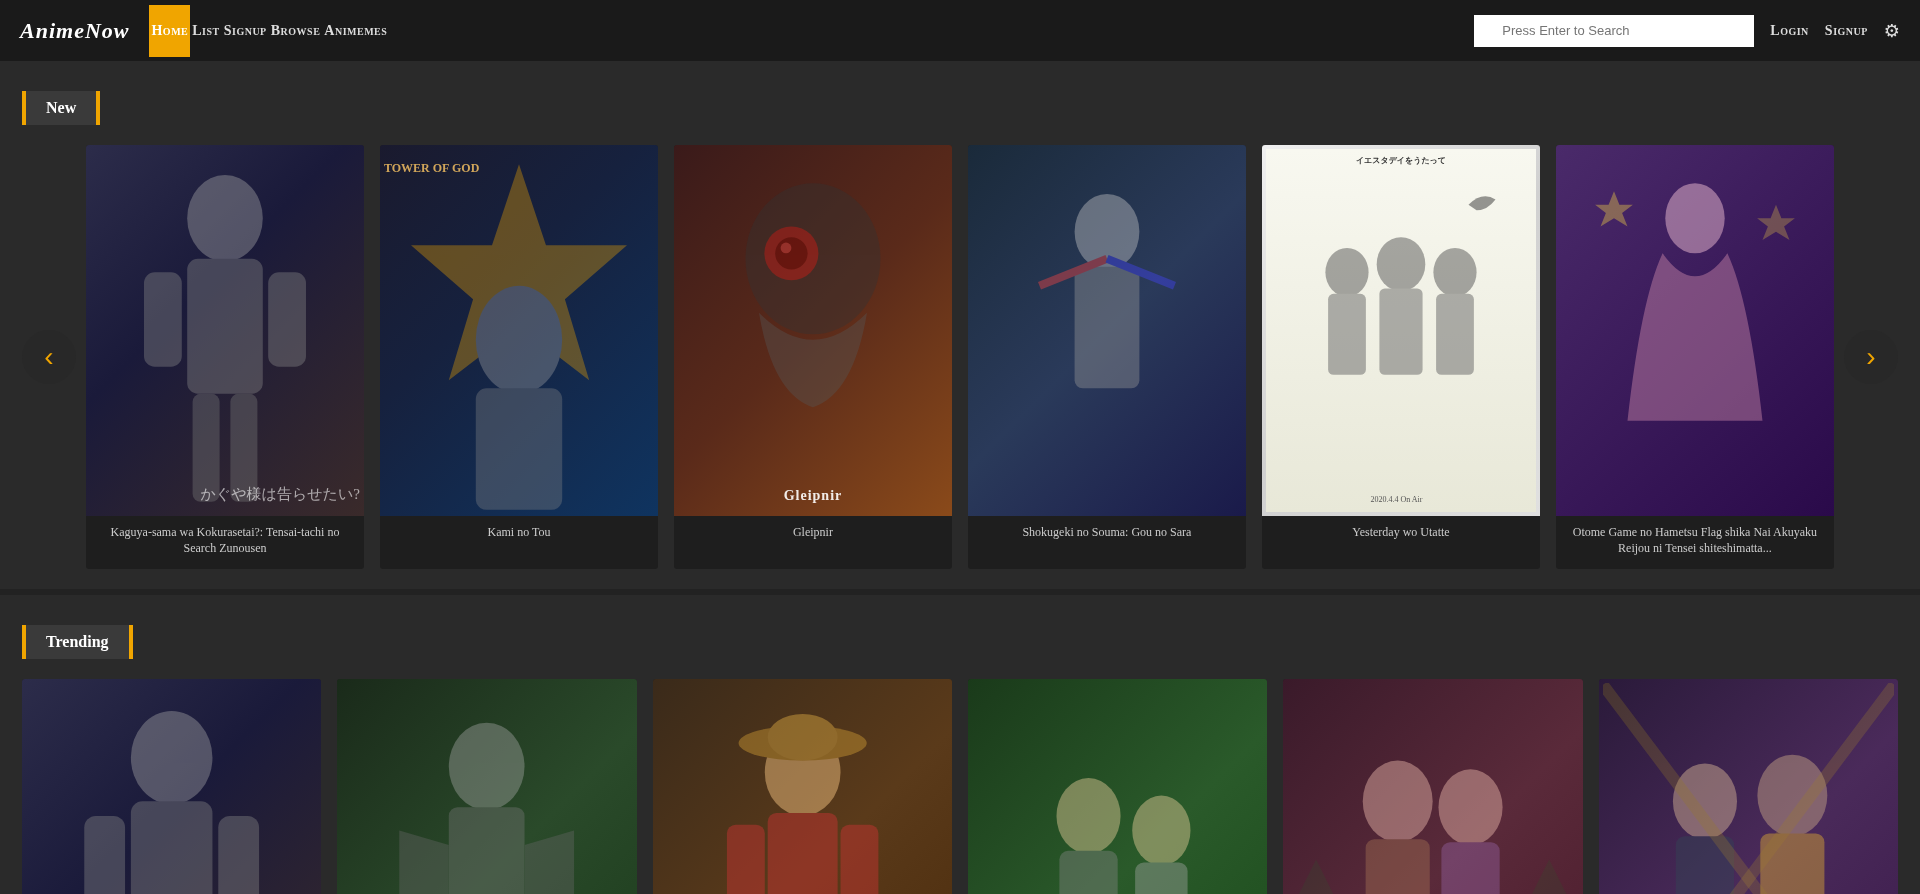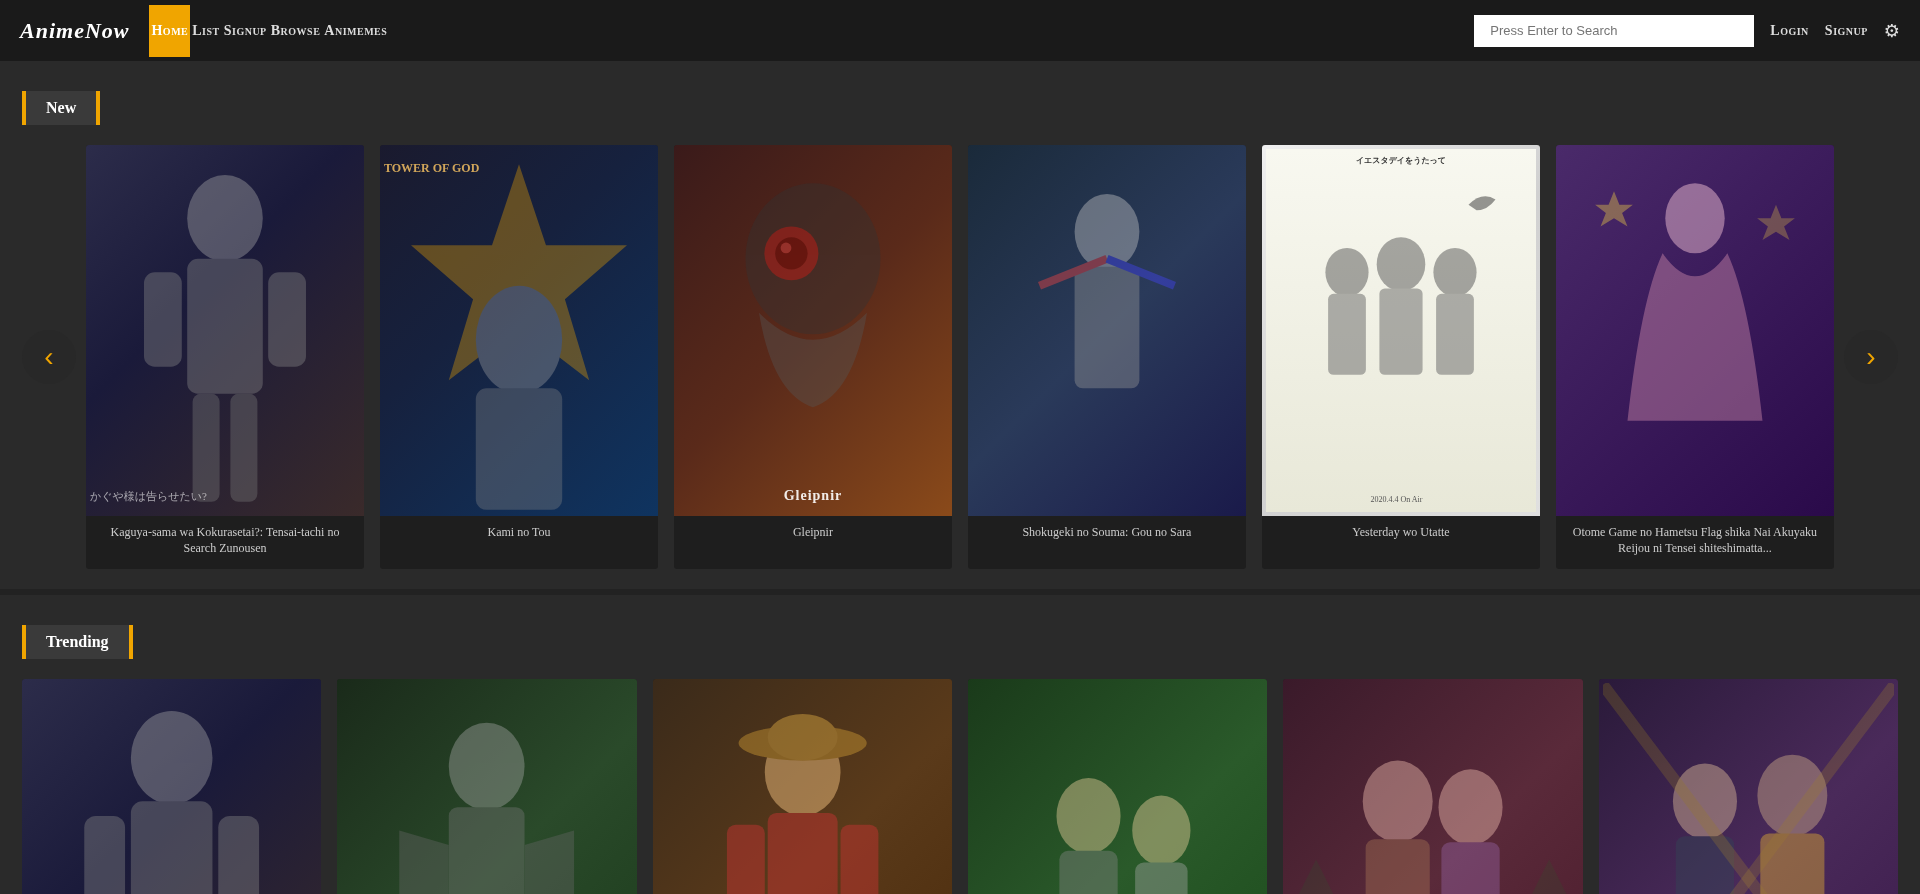--- a/index.html
+++ b/index.html
@@ -56,21 +56,21 @@
     }
     .nav-right {
       display: flex;
       align-items: center;
       gap: 16px;
       margin-left: auto;
     }
     .search-input {
       background-color: #fff;
       border: none;
-      padding: 6px 16px;
+      padding: 6px 28px;
       width: 280px;
       font-size: 13px;
       color: #999;
       outline: none;
       height: 32px;
     }
     .nav-auth {
       color: #ddd;
       font-size: 14px;
       font-weight: bold;
@@ -228,21 +228,21 @@
           <div style="position:relative;width:100%;height:100%;display:flex;flex-direction:column;align-items:center;justify-content:center;">
 
             <svg viewBox="0 0 100 133" width="100%" height="100%" style="position:absolute;top:0;left:0;opacity:0.4">
               <ellipse cx="50" cy="25" rx="14" ry="16" fill="#aaa"></ellipse>
               <rect x="36" y="40" width="28" height="50" rx="4" fill="#888"></rect>
               <rect x="20" y="45" width="14" height="35" rx="4" fill="#888"></rect>
               <rect x="66" y="45" width="14" height="35" rx="4" fill="#888"></rect>
               <rect x="38" y="90" width="10" height="40" rx="3" fill="#777"></rect>
               <rect x="52" y="90" width="10" height="40" rx="3" fill="#777"></rect>
             </svg>
-            <div style="position:absolute;bottom:8px;left:0;right:0;text-align:left;font-size:11px;color:rgba(255,255,255,0.6)">かぐや様は告らせたい?</div>
+            <div style="position:absolute;bottom:8px;left:0;right:0;text-align:right;font-size:15px;color:rgba(255,255,255,0.6)">かぐや様は告らせたい?</div>
           </div>
         </div>
         <div class="anime-title">Kaguya-sama wa Kokurasetai?: Tensai-tachi no Search Zunousen</div>
       </div>
 
       <div class="anime-card">
         <div class="poster-placeholder p2">
           <div style="position:relative;width:100%;height:100%;display:flex;flex-direction:column;align-items:center;justify-content:center;">
             <svg viewBox="0 0 100 133" width="100%" height="100%" style="position:absolute;top:0;left:0;opacity:0.35">
               <polygon points="50,5 60,35 90,35 67,55 76,85 50,65 24,85 33,55 10,35 40,35" fill="#f0a500"></polygon>

